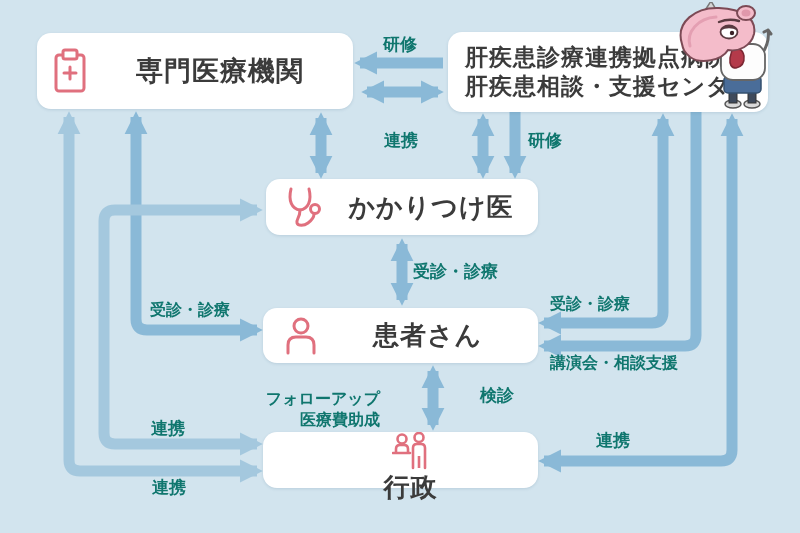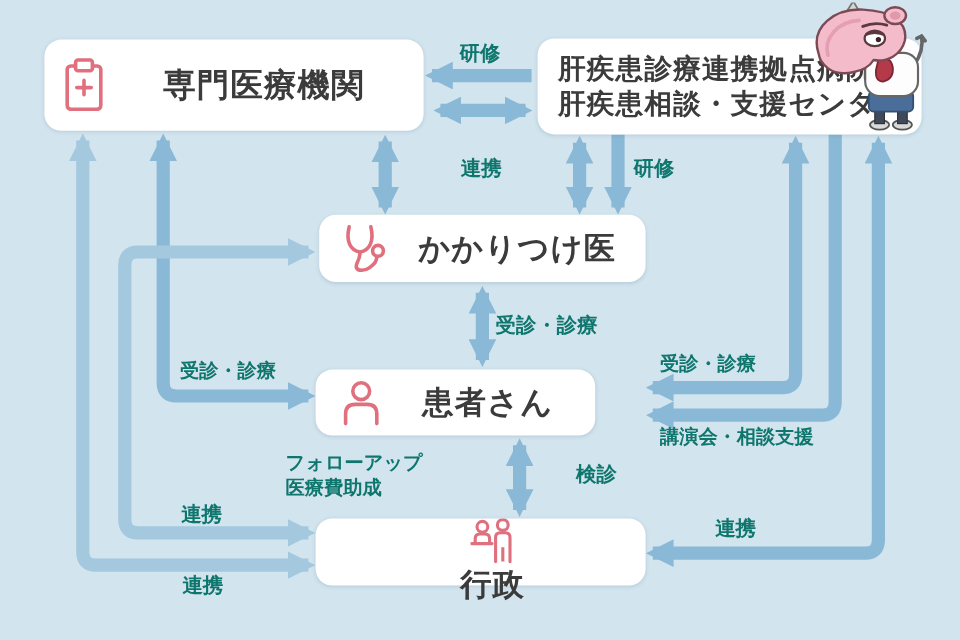--- a/index.html
+++ b/index.html
@@ -22,21 +22,21 @@
   .n-big .ntext{font-size:27px;}
   .n-mid .ntext{font-size:26px;}
   .n-center{flex-direction:column;justify-content:center;align-items:flex-start;padding-left:17px;}
   .n-center .cline{font-size:23px;line-height:29px;font-weight:700;color:#3b3b3b;letter-spacing:1px;text-align:left;}
   .elabel{
     position:absolute;z-index:3;font-weight:700;color:#0f766e;
     font-size:17px;line-height:19px;white-space:nowrap;
   }
   .elabel.small{font-size:16px;}
   .elabel.center{text-align:center;}
-  .elabel.right{white-space:normal;line-height:21px;}
+  .elabel.right{text-align:right;white-space:normal;line-height:21px;margin-top:12px;}
   #mascot{position:absolute;z-index:4;}
 </style>
 </head>
 <body>
 
 <div id="stage">
 
   <svg id="arrows" viewBox="0 0 800 533">
     <defs>
       <marker id="ah" viewBox="0 0 10 10" refX="7.5" refY="5" markerWidth="2.1" markerHeight="2.1" orient="auto-start-reverse">
@@ -91,21 +91,21 @@
 
   <div class="node n-mid" style="left:266px;top:179px;width:272px;height:56px;padding-left:18px;">
     <svg class="icon" width="40" height="42" viewBox="0 0 40 42">
       <path d="M7,3 C4,15 8,23 16,24 C24,23 28,15 25,3" fill="none" stroke="#e0707e" stroke-width="3" stroke-linecap="round"></path>
       <path d="M16,24 C16,32 12,33 13,37 C14,40 20,40 24,37 C28,34 30,32 30,28" fill="none" stroke="#e0707e" stroke-width="3" stroke-linecap="round"></path>
       <circle cx="31" cy="23" r="4.5" fill="none" stroke="#e0707e" stroke-width="3"></circle>
     </svg>
     <div class="ntext">かかりつけ医</div>
   </div>
 
-  <div class="node n-mid" style="left:263px;top:308px;width:233px;height:55px;padding-left:22px;">
+  <div class="node n-mid" style="left:263px;top:308px;width:275px;height:55px;padding-left:22px;">
     <svg class="icon" width="32" height="38" viewBox="0 0 32 38">
       <circle cx="16" cy="9" r="7" fill="none" stroke="#e0707e" stroke-width="3"></circle>
       <path d="M3,36 V28 Q3,20 11,20 H21 Q29,20 29,28 V36" fill="none" stroke="#e0707e" stroke-width="3" stroke-linecap="round"></path>
     </svg>
     <div class="ntext">患者さん</div>
   </div>
 
   <div class="node n-mid" style="left:263px;top:432px;width:275px;height:56px;padding-left:20px;flex-direction:column;">
     <svg class="icon" width="37" height="38" viewBox="0 0 37 38">
       <circle cx="10" cy="7" r="4.5" fill="none" stroke="#e0707e" stroke-width="2.6"></circle>
@@ -124,21 +124,21 @@
   <div class="elabel" style="left:413px;top:262px;">受診・診療</div>
   <div class="elabel" style="left:480px;top:386px;">検診</div>
   <div class="elabel small right" style="left:238px;top:376px;width:142px;">
     <div>フォローアップ</div>
     <div>医療費助成</div>
   </div>
   <div class="elabel small" style="left:150px;top:300px;">受診・診療</div>
   <div class="elabel" style="left:151px;top:419px;">連携</div>
   <div class="elabel" style="left:152px;top:478px;">連携</div>
   <div class="elabel small" style="left:550px;top:294px;">受診・診療</div>
-  <div class="elabel small" style="left:550px;top:355px;">講演会・相談支援</div>
+  <div class="elabel small" style="left:550px;top:355px;font-family:Liberation Mono, monospace;">講演会・相談支援</div>
   <div class="elabel" style="left:596px;top:431px;">連携</div>
 
   <svg id="mascot" style="left:676px;top:2px;" width="100" height="108" viewBox="0 0 100 108">
 
     <ellipse cx="57" cy="102" rx="8" ry="4" fill="#d9d9d9" stroke="#555" stroke-width="1.5"></ellipse>
     <ellipse cx="76" cy="102" rx="8" ry="4" fill="#d9d9d9" stroke="#555" stroke-width="1.5"></ellipse>
     <rect x="53" y="88" width="8" height="13" fill="#3e4a5c" stroke="#333" stroke-width="1"></rect>
     <rect x="72" y="88" width="8" height="13" fill="#3e4a5c" stroke="#333" stroke-width="1"></rect>
 
     <rect x="48" y="74" width="37" height="17" rx="4" fill="#4a6d99" stroke="#34506f" stroke-width="1.5"></rect>

